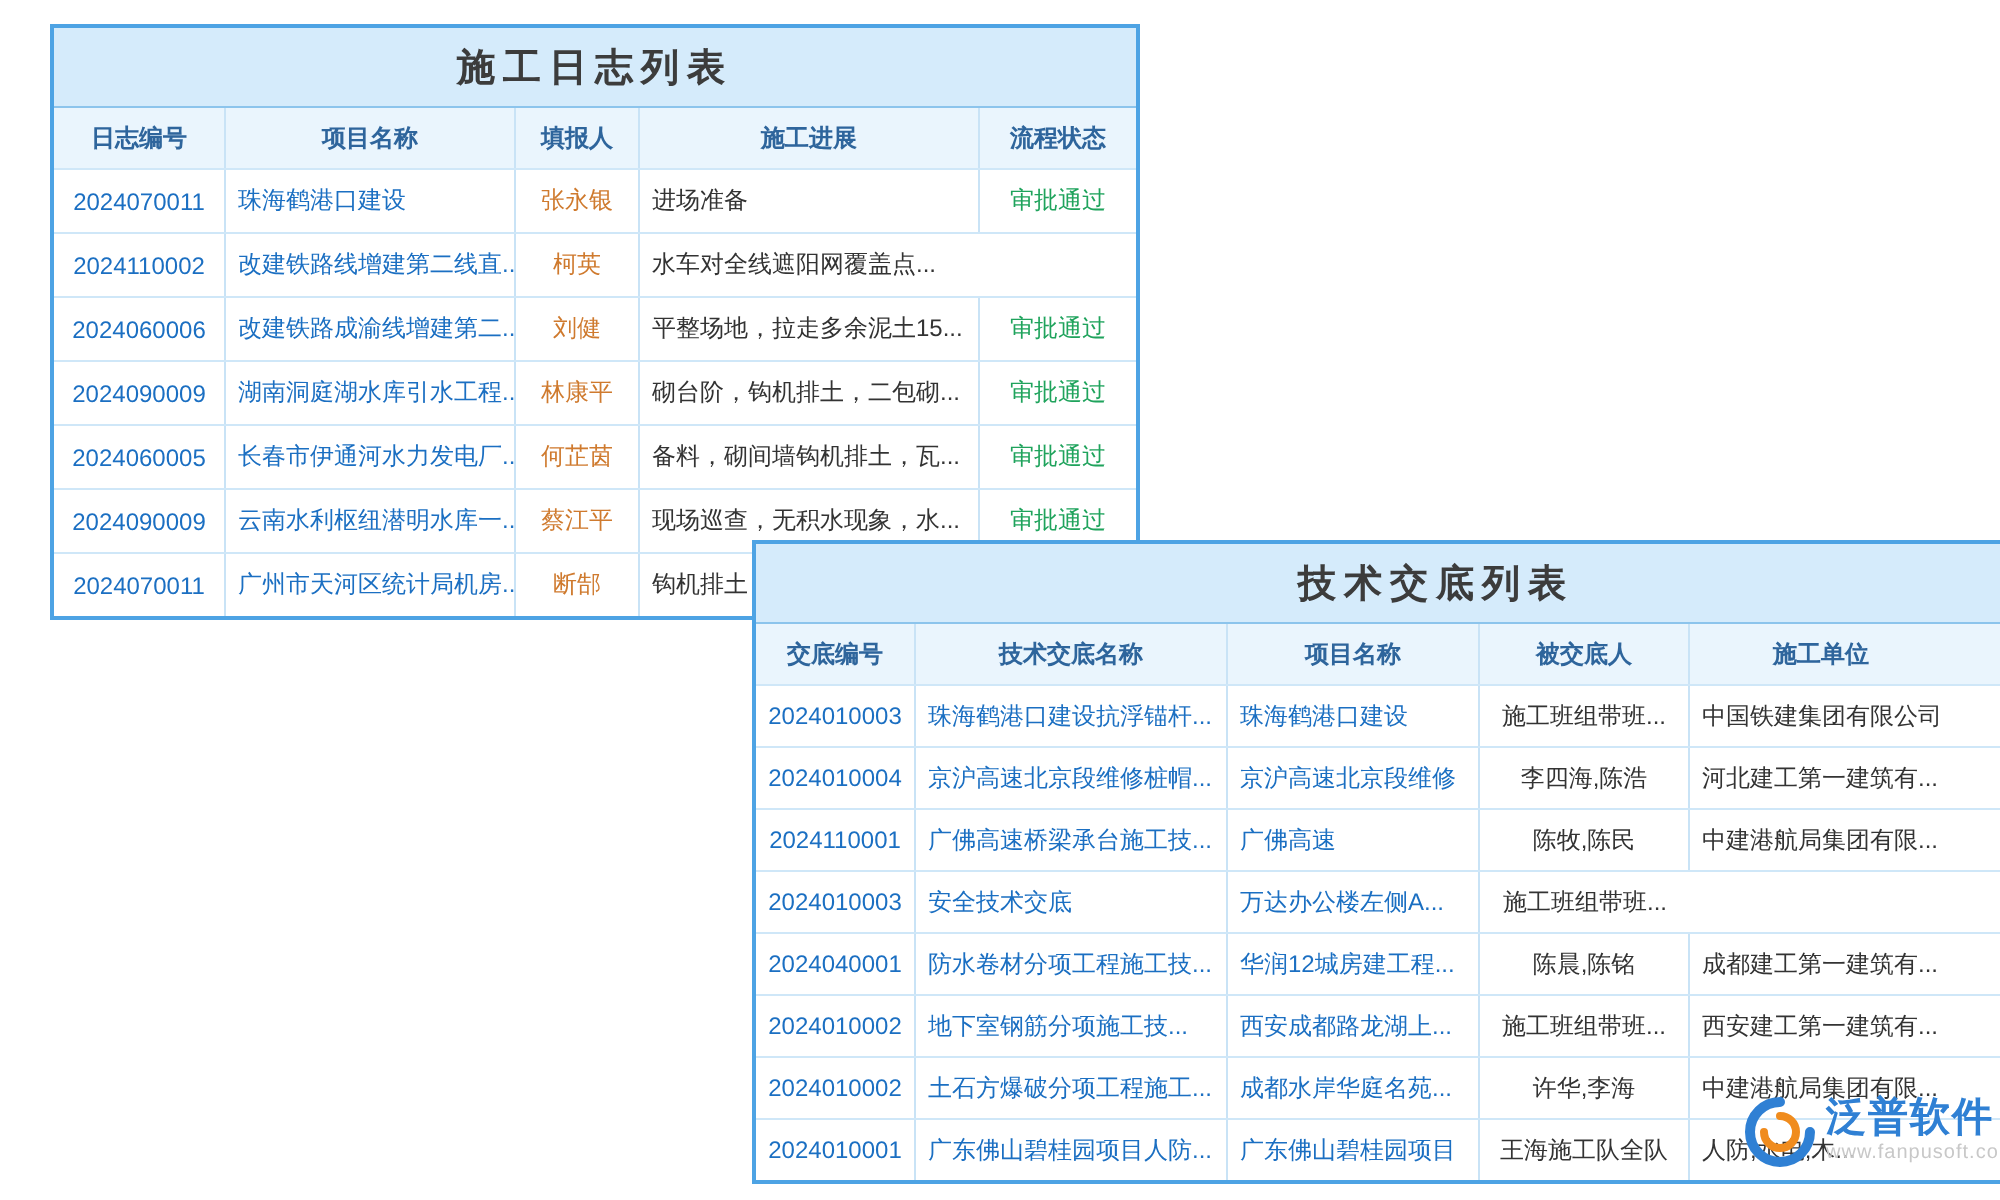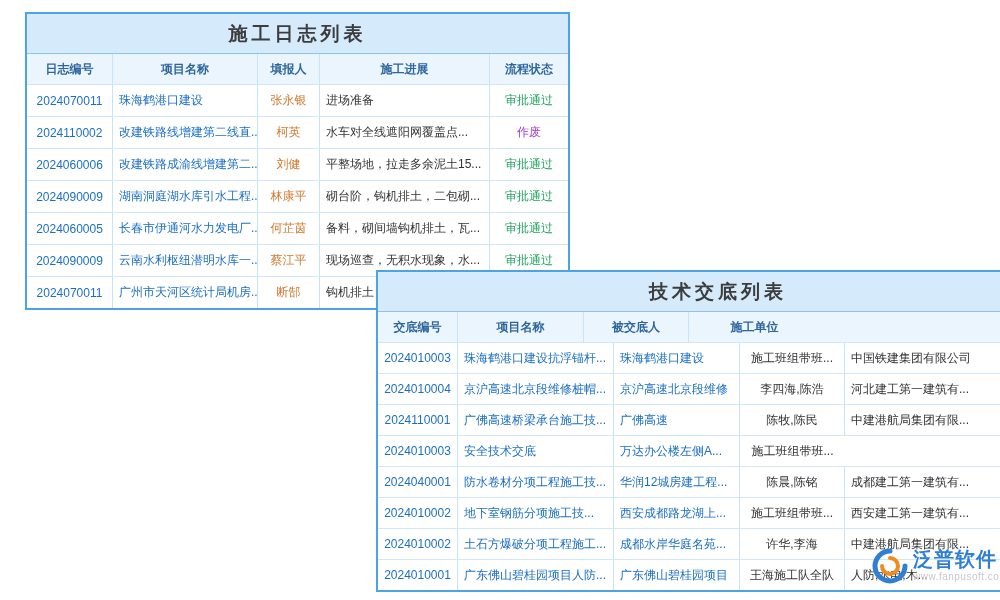--- a/index.html
+++ b/index.html
@@ -68,21 +68,20 @@
     <div class="td lc2 link">珠海鹤港口建设</div>
     <div class="td lc3 center reporter">张永银</div>
     <div class="td lc4">进场准备</div>
     <div class="td lc5 center st-ok">审批通过</div>
   </div>
   <div class="tr">
     <div class="td lc1 center link">2024110002</div>
     <div class="td lc2 link">改建铁路线增建第二线直...</div>
     <div class="td lc3 center reporter">柯英</div>
     <div class="td lc4">水车对全线遮阳网覆盖点...</div>
-    <div class="td lc5 center st-void">作废</div>
   </div>
   <div class="tr">
     <div class="td lc1 center link">2024060006</div>
     <div class="td lc2 link">改建铁路成渝线增建第二...</div>
     <div class="td lc3 center reporter">刘健</div>
     <div class="td lc4">平整场地，拉走多余泥土15...</div>
     <div class="td lc5 center st-ok">审批通过</div>
   </div>
   <div class="tr">
     <div class="td lc1 center link">2024090009</div>
@@ -111,20 +110,21 @@
     <div class="td lc3 center reporter">断郜</div>
     <div class="td lc4">钩机排土</div>
     <div class="td lc5 center"></div>
   </div>
 </div>
 
 <div class="panel disc-panel">
   <div class="panel-title">技术交底列表</div>
   <div class="thead">
     <div class="th dc1">交底编号</div>
+    <div class="th dc2">技术交底名称</div>
     <div class="th dc3">项目名称</div>
     <div class="th dc4">被交底人</div>
     <div class="th dc5">施工单位</div>
   </div>
 
   <div class="tr">
     <div class="td dc1 center link">2024010003</div>
     <div class="td dc2 link">珠海鹤港口建设抗浮锚杆...</div>
     <div class="td dc3 link">珠海鹤港口建设</div>
     <div class="td dc4 center">施工班组带班...</div>

